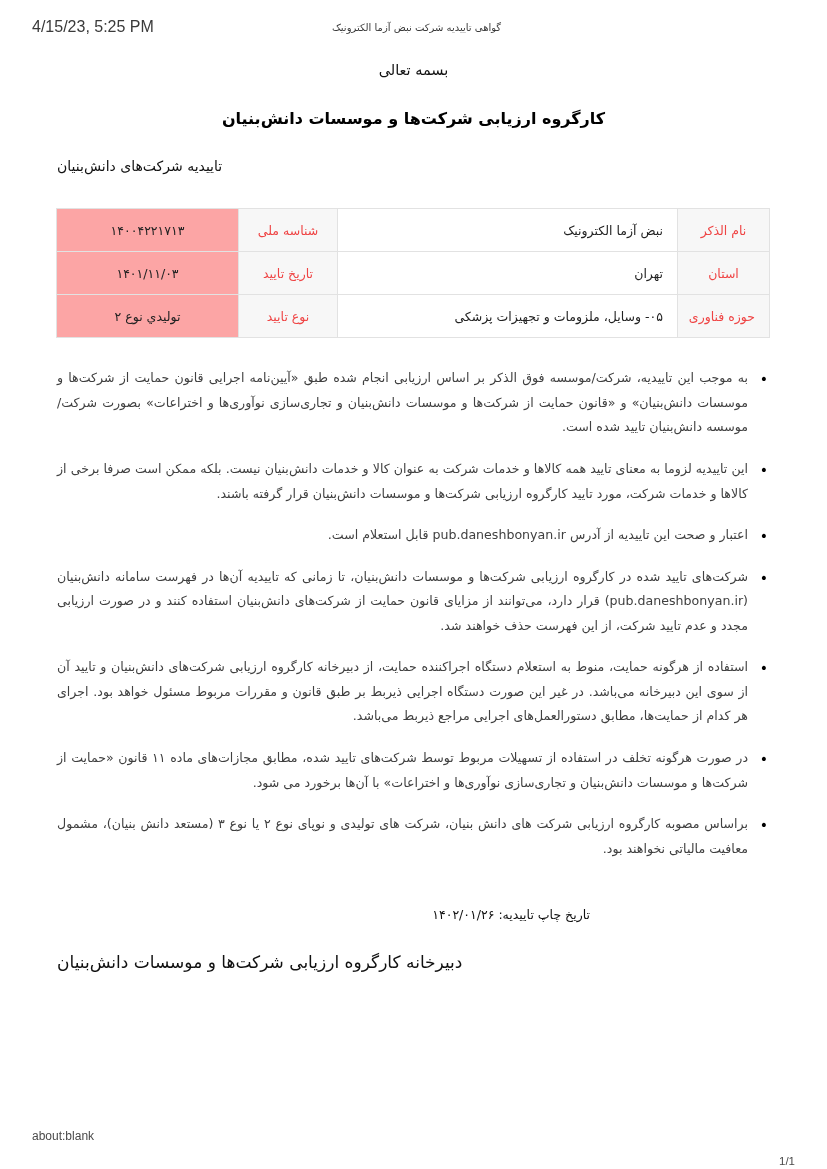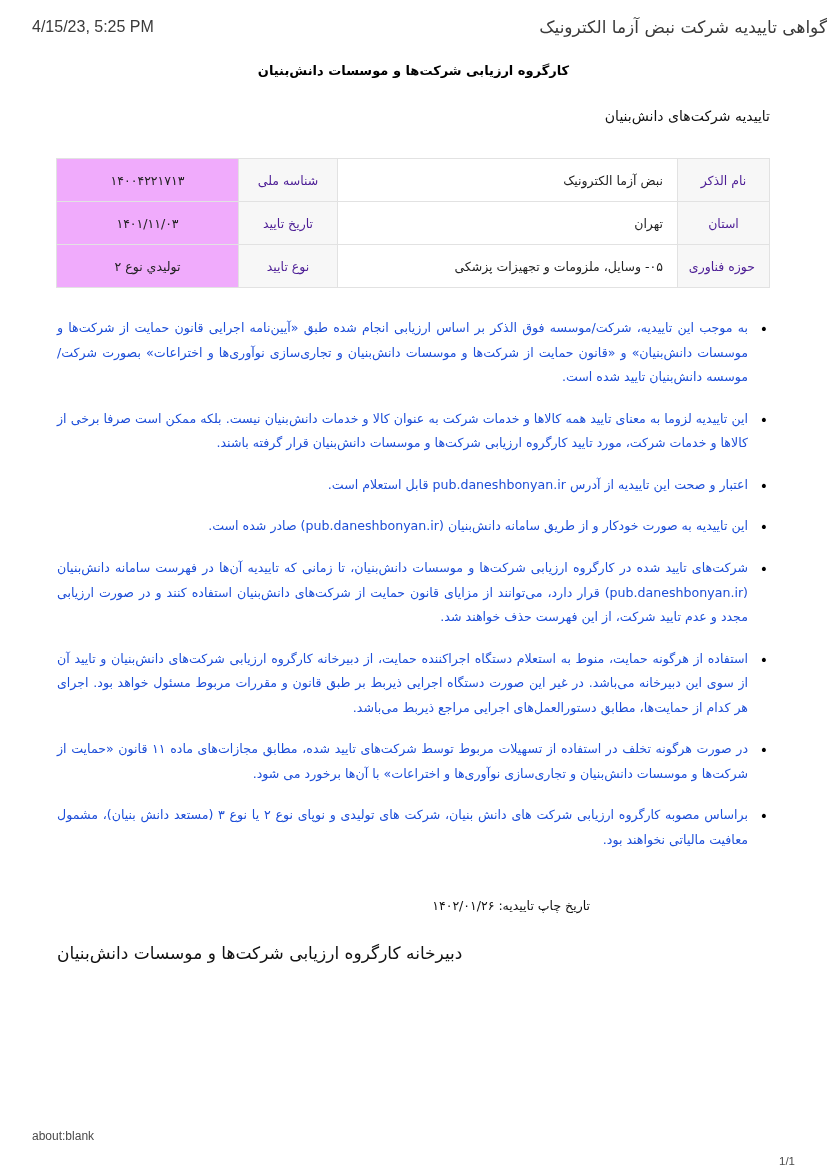--- a/index.html
+++ b/index.html
@@ -38,22 +38,22 @@
     left: 32px;
     font-size: 16px;
     color: #3a3a3a;
     font-family: "Liberation Sans", sans-serif;
     white-space: nowrap;
   }
   .print-header .ph-center {
     position: absolute;
     left: 6px;
     right: 0;
-    text-align: right;
-    font-size: 17px;
+    text-align: center;
+    font-size: 10px;
     color: #3a3a3a;
     direction: rtl;
     font-family: "DejaVu Sans", sans-serif;
   }
 
   
   .print-footer {
     position: absolute;
     bottom: 22px;
     left: 0;
@@ -88,29 +88,29 @@
   .bismillah {
     text-align: center;
     font-size: 14.5px;
     color: #111;
     margin: 0 0 30px 0;
     letter-spacing: 0;
   }
 
   .main-title {
     text-align: center;
-    font-size: 13px;
+    font-size: 16px;
     font-weight: bold;
     color: #000;
     margin: 0 0 28px 0;
     line-height: 1.4;
   }
 
   .sub-title {
-    text-align: right;
+    text-align: left;
     font-size: 14px;
     color: #111;
     margin: 0 0 34px 0;
   }
 
   
   table.info {
     width: 713px;
     border-collapse: collapse;
     table-layout: fixed;
@@ -121,29 +121,29 @@
   table.info td {
     border: 1px solid #e2e2e2;
     padding: 11px 14px;
     vertical-align: middle;
     height: 20px;
   }
   td.lbl {
     background: #f7f7f7;
     text-align: center;
     white-space: nowrap;
-    color: #4c1d95;
+    color: #ef4444;
   }
   td.val-wide {
     background: #ffffff;
     text-align: right;
     padding-right: 18px;
   }
   td.val-num {
-    background: #f0abfc;
+    background: #fca5a5;
     text-align: center;
     white-space: nowrap;
   }
   col.c-lbl-r  { width: 92px;  }
   col.c-val-w  { width: 340px; }
   col.c-lbl-m  { width: 99px;  }
   col.c-val-n  { width: 182px; }
 
   
   ul.notes {
@@ -151,21 +151,21 @@
     margin: 28px 0 0 0;
     padding: 0;
   }
   ul.notes > li {
     position: relative;
     padding-right: 22px;
     margin-bottom: 17px;
     font-size: 12.6px;
     line-height: 1.95;
     text-align: justify;
-    color: #1d4ed8;
+    color: #404040;
   }
   ul.notes > li::before {
     content: "\2022";
     position: absolute;
     right: 2px;
     top: 0;
     font-size: 14px;
     line-height: 1.95;
     color: #000;
   }
@@ -195,20 +195,21 @@
 
 <div class="page">
 
   <div class="print-header">
     <div class="ph-left">4/15/23, 5:25 PM</div>
     <div class="ph-center">گواهی تاییدیه شرکت نبض آزما الکترونیک</div>
   </div>
 
   <div class="doc">
 
+    <p class="bismillah">بسمه تعالی</p>
 
     <h1 class="main-title">کارگروه ارزیابی شرکت‌ها و موسسات دانش‌بنیان</h1>
 
     <p class="sub-title">تاییدیه شرکت‌های دانش‌بنیان</p>
 
     <table class="info">
       <colgroup>
         <col class="c-lbl-r">
         <col class="c-val-w">
         <col class="c-lbl-m">
@@ -233,21 +234,20 @@
           <td class="lbl">نوع تایید</td>
           <td class="val-num">تولیدي نوع ۲</td>
         </tr>
       </tbody>
     </table>
 
     <ul class="notes">
       <li>به موجب این تاییدیه، شرکت/موسسه فوق الذکر بر اساس ارزیابی انجام شده طبق «آیین‌نامه اجرایی قانون حمایت از شرکت‌ها و موسسات دانش‌بنیان» و «قانون حمایت از شرکت‌ها و موسسات دانش‌بنیان و تجاری‌سازی نوآوری‌ها و اختراعات» بصورت شرکت/موسسه دانش‌بنیان تایید شده است.</li>
       <li>این تاییدیه لزوما به معنای تایید همه کالاها و خدمات شرکت به عنوان کالا و خدمات دانش‌بنیان نیست. بلکه ممکن است صرفا برخی از کالاها و خدمات شرکت، مورد تایید کارگروه ارزیابی شرکت‌ها و موسسات دانش‌بنیان قرار گرفته باشند.</li>
       <li>اعتبار و صحت این تاییدیه از آدرس pub.daneshbonyan.ir قابل استعلام است.</li>
-      <li>این تاییدیه به صورت خودکار و از طریق سامانه دانش‌بنیان (pub.daneshbonyan.ir) صادر شده است.</li>
       <li>شرکت‌های تایید شده در کارگروه ارزیابی شرکت‌ها و موسسات دانش‌بنیان، تا زمانی که تاییدیه آن‌ها در فهرست سامانه دانش‌بنیان (pub.daneshbonyan.ir) قرار دارد، می‌توانند از مزایای قانون حمایت از شرکت‌های دانش‌بنیان استفاده کنند و در صورت ارزیابی مجدد و عدم تایید شرکت، از این فهرست حذف خواهند شد.</li>
       <li>استفاده از هرگونه حمایت، منوط به استعلام دستگاه اجراکننده حمایت، از دبیرخانه کارگروه ارزیابی شرکت‌های دانش‌بنیان و تایید آن از سوی این دبیرخانه می‌باشد. در غیر این صورت دستگاه اجرایی ذیربط بر طبق قانون و مقررات مربوط مسئول خواهد بود. اجرای هر کدام از حمایت‌ها، مطابق دستورالعمل‌های اجرایی مراجع ذیربط می‌باشد.</li>
       <li>در صورت هرگونه تخلف در استفاده از تسهیلات مربوط توسط شرکت‌های تایید شده، مطابق مجازات‌های ماده ۱۱ قانون «حمایت از شرکت‌ها و موسسات دانش‌بنیان و تجاری‌سازی نوآوری‌ها و اختراعات» با آن‌ها برخورد می شود.</li>
       <li>براساس مصوبه کارگروه ارزیابی شرکت های دانش بنیان، شرکت های تولیدی و نوپای نوع ۲ یا نوع ۳ (مستعد دانش بنیان)، مشمول معافیت مالیاتی نخواهند بود.</li>
     </ul>
 
     <div class="doc-footer">
       <p class="print-date">تاریخ چاپ تاییدیه: ۱۴۰۲/۰۱/۲۶</p>
       <p class="secretariat">دبیرخانه کارگروه ارزیابی شرکت‌ها و موسسات دانش‌بنیان</p>
     </div>

